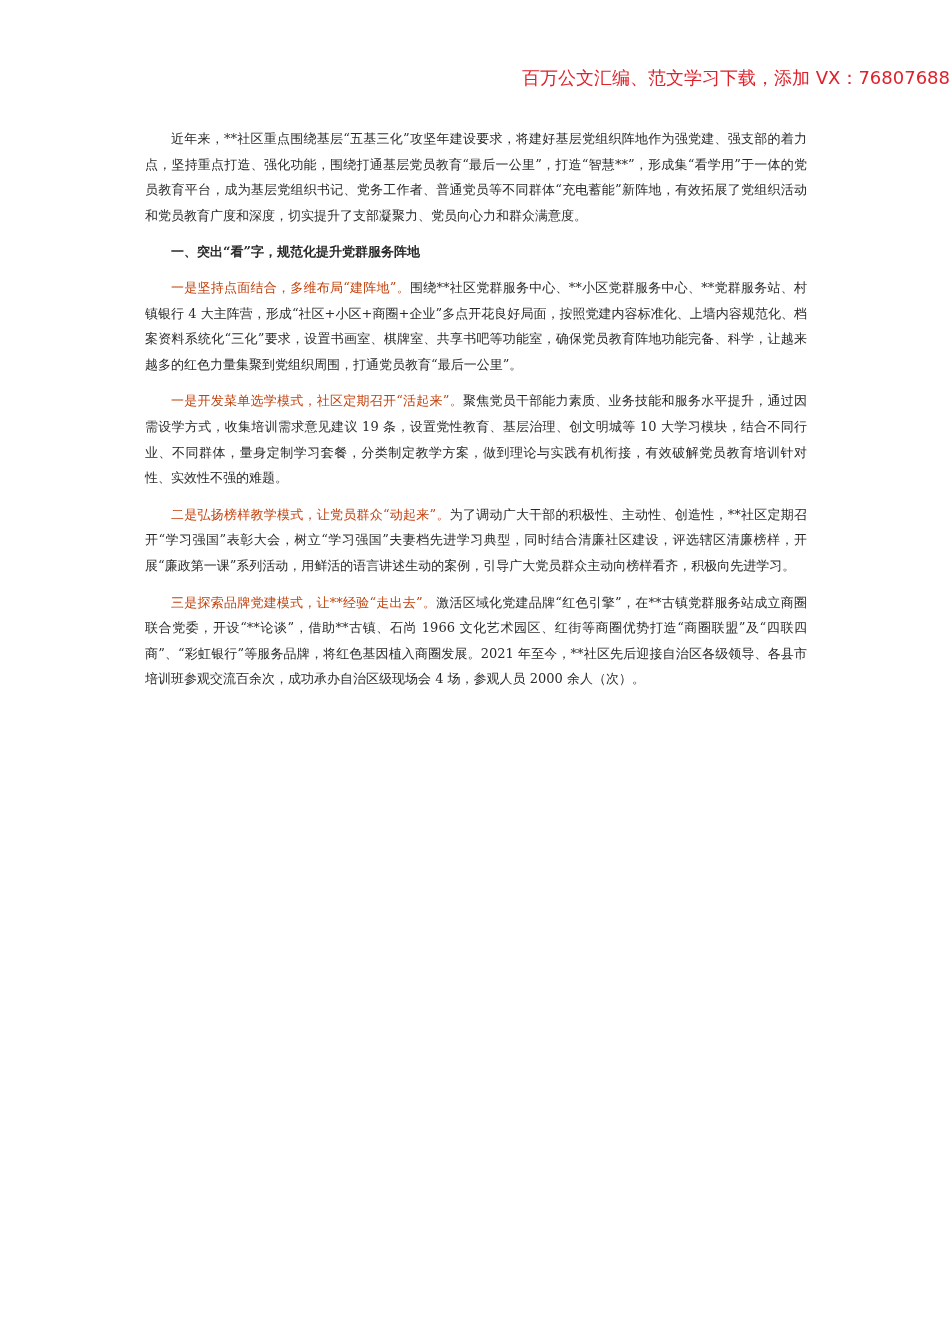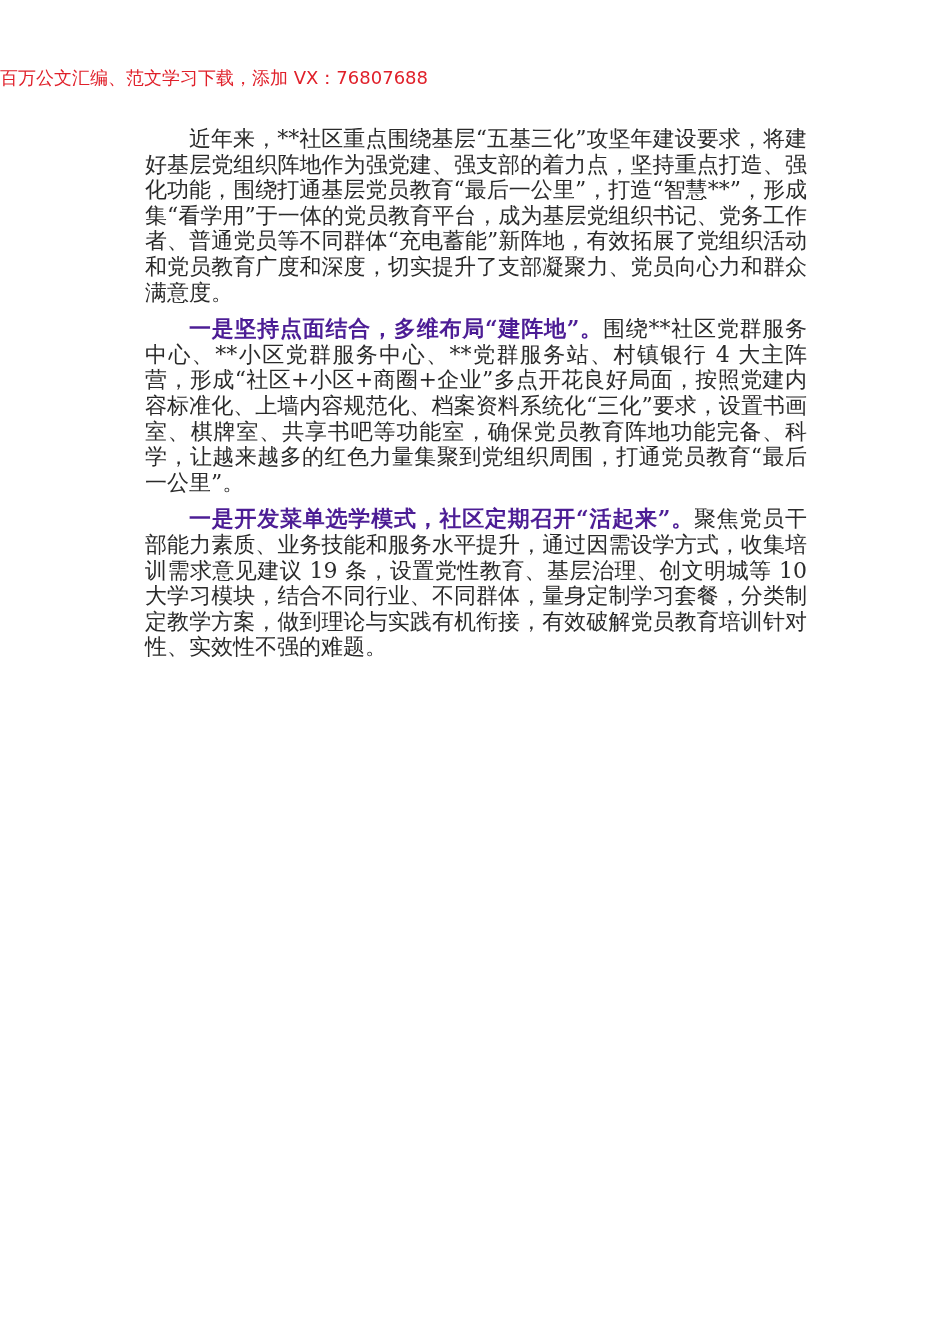--- a/index.html
+++ b/index.html
@@ -1,33 +1,36 @@
 <!DOCTYPE html>
 <html><head>
   <meta charset="utf-8">
   <style>
     html, body { margin: 0; padding: 0; background: #ffffff; }
     body { width: 950px; height: 1344px; position: relative; overflow: hidden; }
     .banner {
-      position: absolute; top: 66px; left: 0; width: 950px; text-align: left;
+      position: absolute; top: 66px; left: 0; width: 950px; text-align: right;
       color: #e0202a; font-family: "DejaVu Sans", sans-serif; font-size: 18px; letter-spacing: 0px;
     }
     .page {
       position: absolute; top: 126px; left: 145px; width: 662px;
-      font-family: "DejaVu Serif", serif; font-size: 22px; line-height: 25.6px;
+      font-family: "DejaVu Serif", serif; font-size: 13px; line-height: 25.6px;
       color: #2a2a2a; text-align: justify;
     }
     .page p { margin: 0 0 11px 0; text-indent: 2em; }
     .page p.heading { font-weight: bold; margin-bottom: 10px; }
-    .page b { font-weight: bold; color: #4c1d95; }
+    .page b { font-weight: normal; color: #c2410c; }
   </style>
 </head>
 <body>
 
 <div class="banner">百万公文汇编、范文学习下载，添加 VX：76807688</div>
 
 <div class="page">
   <p>近年来，**社区重点围绕基层“五基三化”攻坚年建设要求，将建好基层党组织阵地作为强党建、强支部的着力点，坚持重点打造、强化功能，围绕打通基层党员教育“最后一公里”，打造“智慧**”，形成集“看学用”于一体的党员教育平台，成为基层党组织书记、党务工作者、普通党员等不同群体“充电蓄能”新阵地，有效拓展了党组织活动和党员教育广度和深度，切实提升了支部凝聚力、党员向心力和群众满意度。</p>
 
+  <p class="heading">一、突出“看”字，规范化提升党群服务阵地</p>
   <p><b>一是坚持点面结合，多维布局“建阵地”。</b><span>围绕**社区党群服务中心、**小区党群服务中心、**党群服务站、村镇银行 4 大主阵营，形成“社区+小区+商圈+企业”多点开花良好局面，按照党建内容标准化、上墙内容规范化、档案资料系统化“三化”要求，设置书画室、棋牌室、共享书吧等功能室，确保党员教育阵地功能完备、科学，让越来越多的红色力量集聚到党组织周围，打通党员教育“最后一公里”。</span></p>
 
   <p><b>一是开发菜单选学模式，社区定期召开“活起来”。</b><span>聚焦党员干部能力素质、业务技能和服务水平提升，通过因需设学方式，收集培训需求意见建议 19 条，设置党性教育、基层治理、创文明城等 10 大学习模块，结合不同行业、不同群体，量身定制学习套餐，分类制定教学方案，做到理论与实践有机衔接，有效破解党员教育培训针对性、实效性不强的难题。</span></p>
+  <p><b>二是弘扬榜样教学模式，让党员群众“动起来”。</b><span>为了调动广大干部的积极性、主动性、创造性，**社区定期召开“学习强国”表彰大会，树立“学习强国”夫妻档先进学习典型，同时结合清廉社区建设，评选辖区清廉榜样，开展“廉政第一课”系列活动，用鲜活的语言讲述生动的案例，引导广大党员群众主动向榜样看齐，积极向先进学习。</span></p>
+  <p><b>三是探索品牌党建模式，让**经验“走出去”。</b><span>激活区域化党建品牌“红色引擎”，在**古镇党群服务站成立商圈联合党委，开设“**论谈”，借助**古镇、石尚 1966 文化艺术园区、红街等商圈优势打造“商圈联盟”及“四联四商”、“彩虹银行”等服务品牌，将红色基因植入商圈发展。2021 年至今，**社区先后迎接自治区各级领导、各县市培训班参观交流百余次，成功承办自治区级现场会 4 场，参观人员 2000 余人（次）。</span></p>
 </div>
 
 </body></html>

